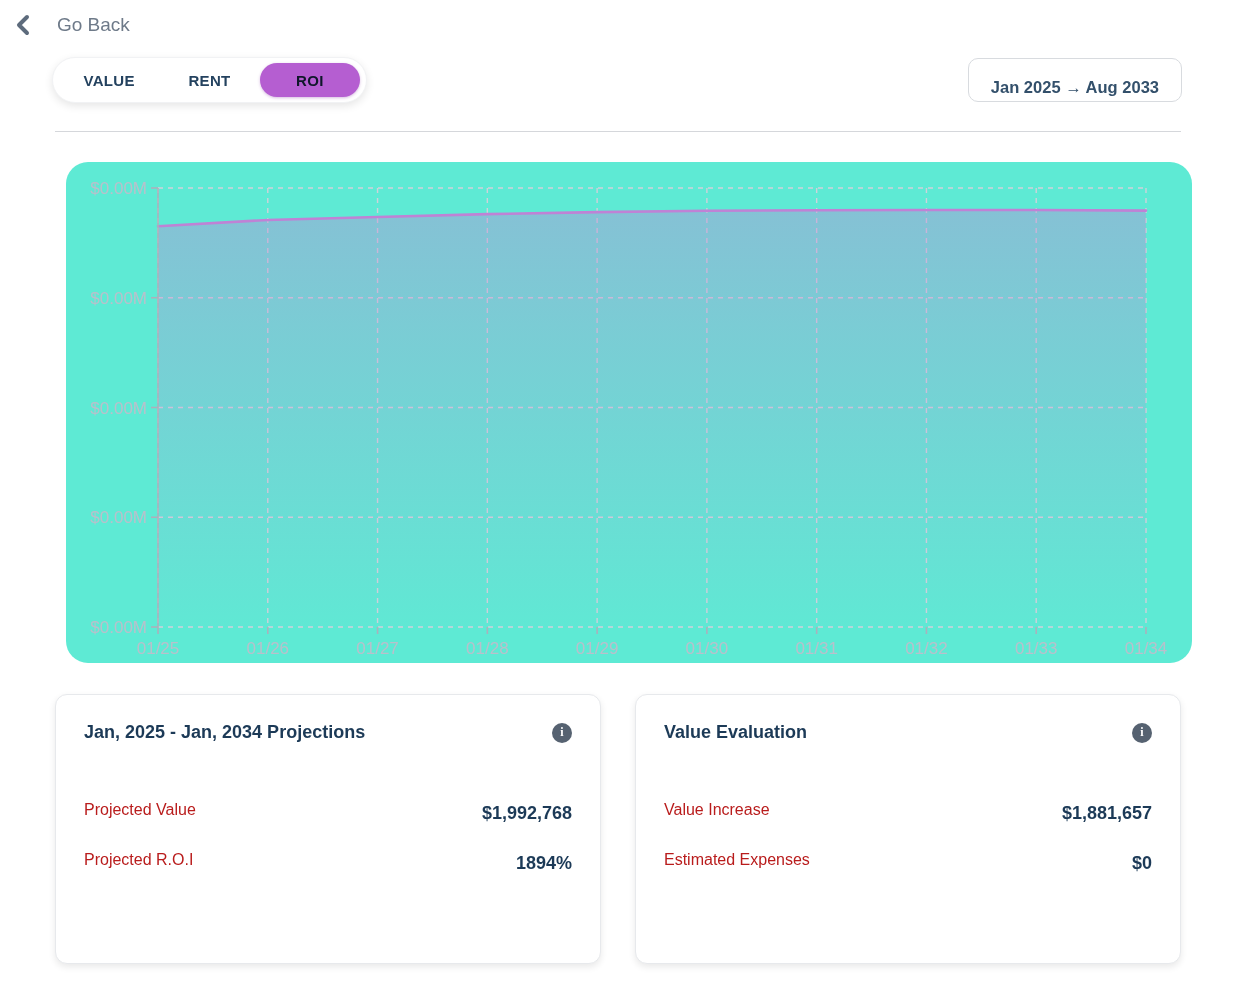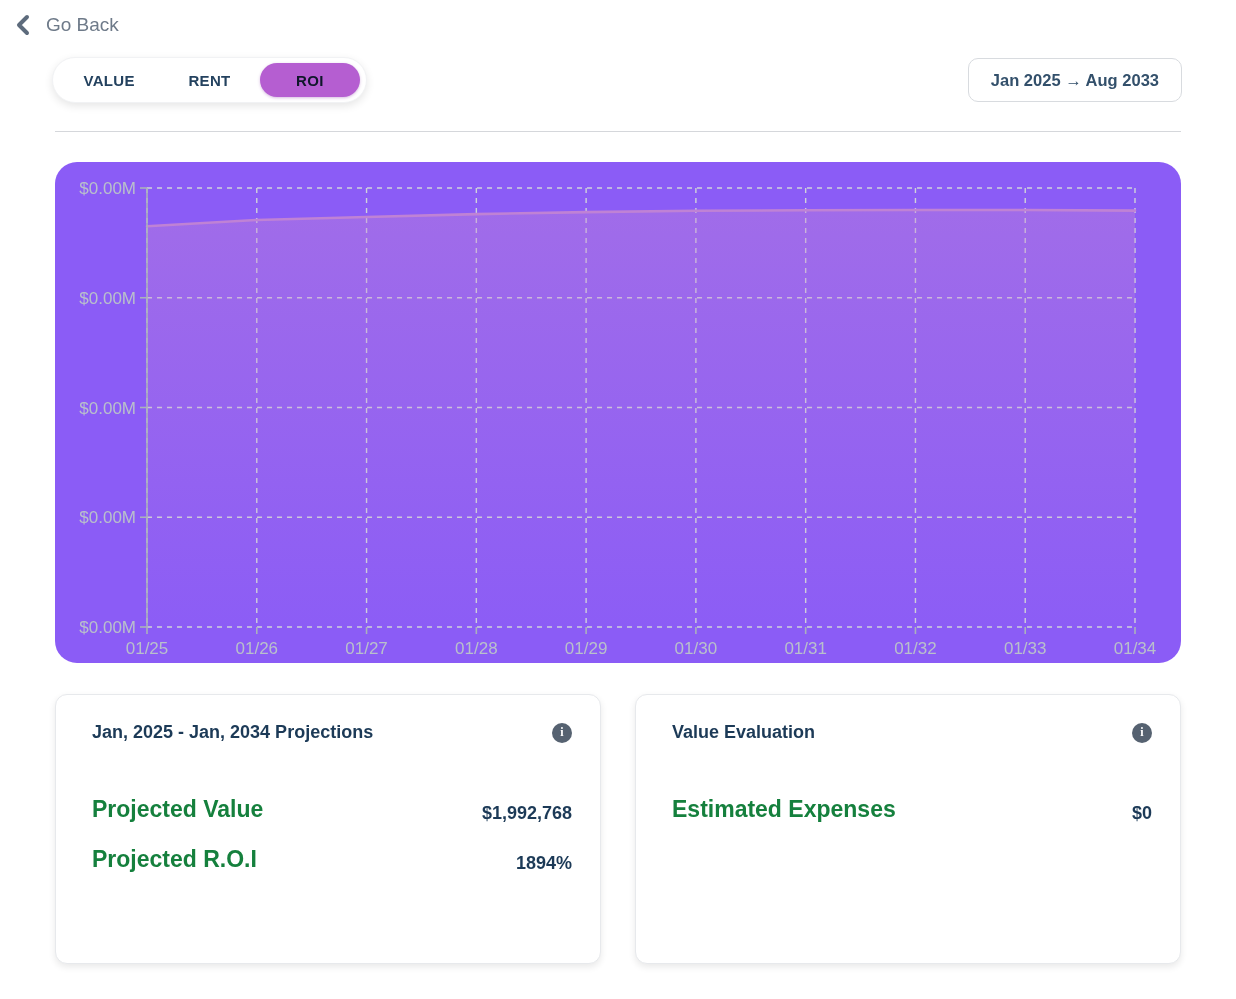--- a/index.html
+++ b/index.html
@@ -7,21 +7,21 @@
     width: 1236px; height: 999px;
     background: #ffffff;
     font-family: "Liberation Sans", "DejaVu Sans", sans-serif;
     overflow: hidden;
     position: relative;
   }
 
   
   .go-back {
     position: absolute; left: 14px; top: 14px;
-    display: flex; align-items: center; gap: 15px;
+    display: flex; align-items: center; gap: 26px;
     cursor: pointer;
   }
   .go-back svg { display: block; }
   .go-back-label {
     font-size: 19px; color: #6e7a89;
   }
 
   
   .tab-group {
     position: absolute; left: 52px; top: 57px;
@@ -43,52 +43,52 @@
     cursor: pointer;
   }
   .tab.active {
     background: #b55ed1;
     color: #0f172a;
     box-shadow: 0 1px 3px rgba(140,60,170,0.35);
   }
 
   .date-range {
     position: absolute; right: 54px; top: 58px;
-    height: 44px; padding: 12px 22px;
-    display: flex; align-items: flex-start;
+    height: 44px; padding: 4px 22px;
+    display: flex; align-items: flex-end;
     background: #ffffff;
     border: 1px solid #d8dbdf;
     border-radius: 10px;
     font-size: 16.5px; font-weight: bold; color: #33506b;
     cursor: pointer;
   }
 
   .divider {
     position: absolute; left: 55px; top: 131px;
     width: 1126px; height: 1px; background: #d5d7db;
   }
 
   
   .chart-panel {
-    position: absolute; left: 55px; top: 162px;
+    position: absolute; left: 66px; top: 162px;
     width: 1126px; height: 501px;
-    background: #8b5cf6;
+    background: #5eead4;
     border-radius: 22px;
   }
   .chart-panel svg { display: block; }
 
   
   .card {
     position: absolute; top: 694px;
     width: 546px; height: 270px;
     background: #ffffff;
     border: 1px solid #e7e9ec;
     border-radius: 12px;
     box-shadow: 0 3px 7px rgba(0,0,0,0.09);
-    padding: 27px 28px 0 36px;
+    padding: 27px 28px 0 28px;
   }
   .card-left  { left: 55px; }
   .card-right { left: 635px; }
 
   .card-header {
     display: flex; align-items: center; justify-content: space-between;
     margin-bottom: 50px;
   }
   .card-title {
     font-size: 18px; font-weight: bold; color: #1c3a57;
@@ -98,21 +98,21 @@
     background: #566271; color: #ffffff;
     display: flex; align-items: center; justify-content: center;
     font-size: 12px; font-weight: bold;
     font-family: "Liberation Serif", "DejaVu Serif", serif;
     cursor: pointer; flex: 0 0 auto;
   }
   .card-row {
     display: flex; align-items: center; justify-content: space-between;
     height: 33px; margin-bottom: 17px;
   }
-  .row-label { font-size: 23px; color: #15803d; font-weight: bold; }
+  .row-label { font-size: 16px; color: #b91c1c; }
   .row-value { font-size: 18px; font-weight: bold; color: #1c3a57; margin-top: 8px; }
 </style>
 </head>
 <body>
 
 <div class="go-back">
   <span>
     <svg width="17" height="22" viewBox="0 0 17 22">
       <polyline points="13,3 5,11 13,19" fill="none" stroke="#5d6b7c" stroke-width="4" stroke-linecap="round" stroke-linejoin="round"></polyline>
     </svg>
@@ -205,16 +205,20 @@
     <span class="row-value">1894%</span>
   </div>
 </div>
 
 <div class="card card-right">
   <div class="card-header">
     <span class="card-title">Value Evaluation</span>
     <span class="info-icon">i</span>
   </div>
   <div class="card-row">
+    <span class="row-label">Value Increase</span>
+    <span class="row-value">$1,881,657</span>
+  </div>
+  <div class="card-row">
     <span class="row-label">Estimated Expenses</span>
     <span class="row-value">$0</span>
   </div>
 </div>
 
 </body></html>

